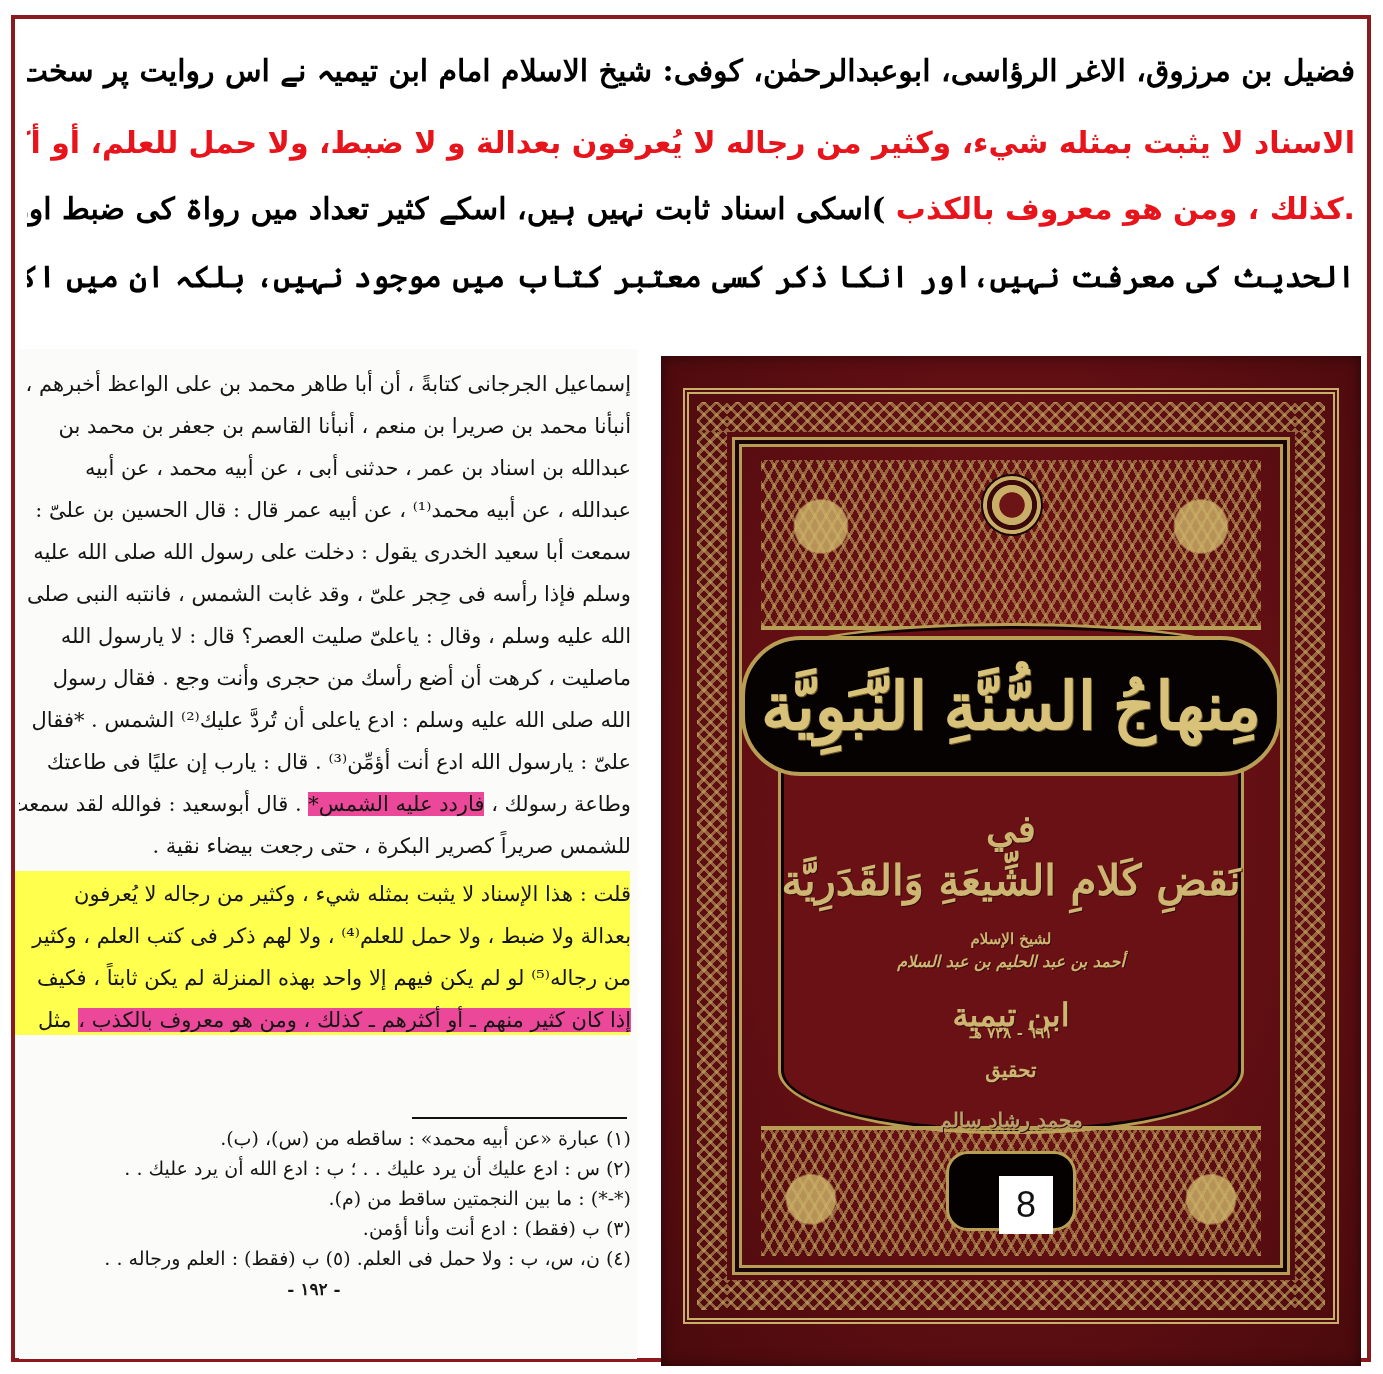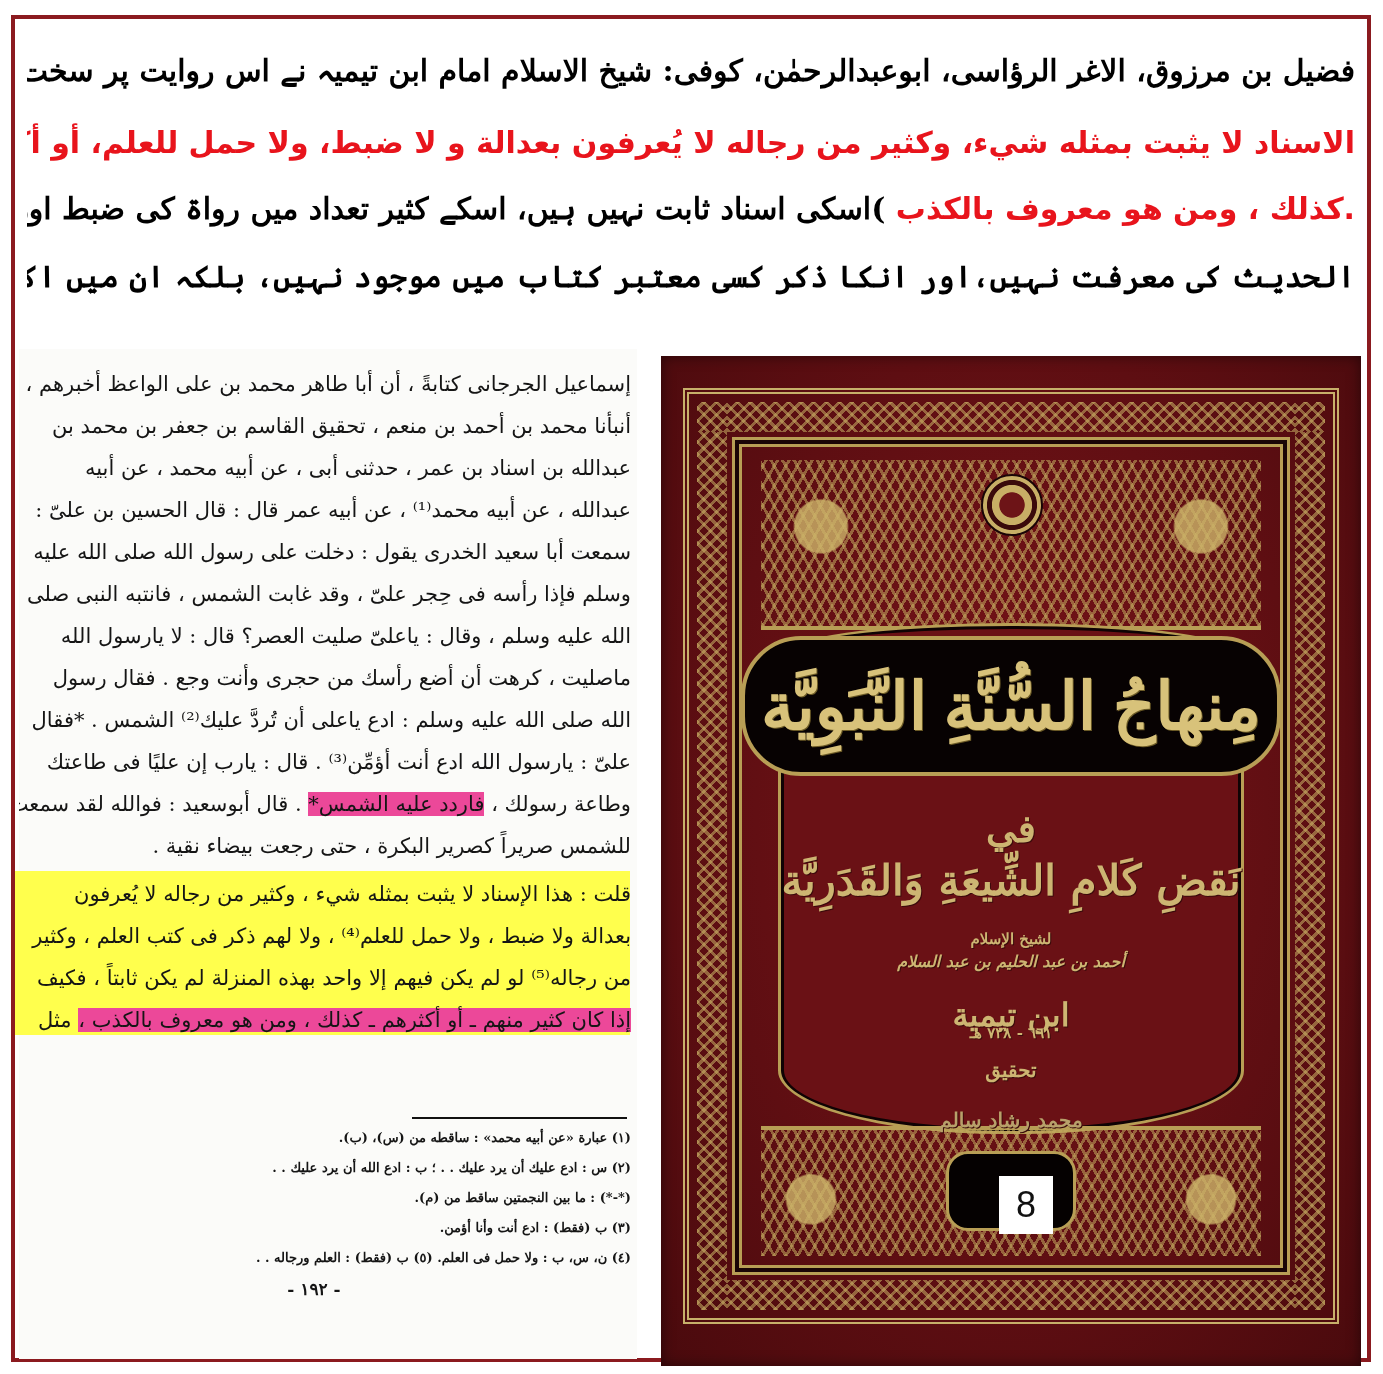--- a/index.html
+++ b/index.html
@@ -47,22 +47,22 @@
     }
     .hl { background: #ec4899; }
     .hl-block {
       position: absolute; left: -4px; width: 615px; background: #ffff4d;
     }
     .footsep {
       position: absolute; right: 10px; width: 215px; top: 768px; height: 2px; background: #111;
     }
     .fline {
       position: absolute; right: 6px; left: 0;
-      font-size: 13px; line-height: 22px; white-space: nowrap; direction: rtl;
-      font-weight: bold;
+      font-size: 19px; line-height: 22px; white-space: nowrap; direction: rtl;
+      font-weight: normal;
     }
     .pagenum {
       position: absolute; left: 250px; top: 930px; width: 90px; text-align: center;
       font-size: 17px; font-weight: bold; direction: ltr;
     }
 
     
     .cover {
       position: absolute; left: 646px; top: 337px; width: 700px; height: 1010px;
       background: #5f0f12;
@@ -168,21 +168,21 @@
     <div class="hline l2 red">الاسناد لا يثبت بمثله شيء، وكثير من رجاله لا يُعرفون بعدالة و لا ضبط، ولا حمل للعلم، أو أكثر هم</div>
     <div class="hline l3">
       <span class="red">.كذلك ، ومن هو معروف بالكذب</span>
       <span class="blk">)اسکی اسناد ثابت نہیں ہیں، اسکے کثیر تعداد میں رواۃ کی ضبط اور عدالت کو کوئی علم نہیں، انکو علم</span>
     </div>
     <div class="hline l4">الحدیث کی معرفت نہیں،اور انکا ذکر کسی معتبر کتاب میں موجود نہیں، بلکہ ان میں اکثر راوی جھوٹ بولنے کیلئے مشہور ہیں۔</div>
   </div>
 
   <div class="scan">
     <div class="sline" style="top:20px">إسماعيل الجرجانى كتابةً ، أن أبا طاهر محمد بن على الواعظ أخبرهم ،</div>
-    <div class="sline" style="top:62px">أنبأنا محمد بن أحمد بن منعم ، تحقيق القاسم بن جعفر بن محمد بن</div>
+    <div class="sline" style="top:62px">أنبأنا محمد بن صريرا بن منعم ، أنبأنا القاسم بن جعفر بن محمد بن</div>
     <div class="sline" style="top:104px">عبدالله بن اسناد بن عمر ، حدثنى أبى ، عن أبيه محمد ، عن أبيه</div>
     <div class="sline" style="top:146px">عبدالله ، عن أبيه محمد⁽¹⁾ ، عن أبيه عمر قال : قال الحسين بن علىّ :</div>
     <div class="sline" style="top:188px">سمعت أبا سعيد الخدرى يقول : دخلت على رسول الله صلى الله عليه</div>
     <div class="sline" style="top:230px">وسلم فإذا رأسه فى حِجر علىّ ، وقد غابت الشمس ، فانتبه النبى صلى</div>
     <div class="sline" style="top:272px">الله عليه وسلم ، وقال : ياعلىّ صليت العصر؟ قال : لا يارسول الله</div>
     <div class="sline" style="top:314px">ماصليت ، كرهت أن أضع رأسك من حجرى وأنت وجع . فقال رسول</div>
     <div class="sline" style="top:356px">الله صلى الله عليه وسلم : ادع ياعلى أن تُردَّ عليك⁽²⁾ الشمس . *فقال</div>
     <div class="sline" style="top:398px">علىّ : يارسول الله ادع أنت أؤمِّن⁽³⁾ . قال : يارب إن عليًا فى طاعتك</div>
     <div class="sline" style="top:440px">
       <span>وطاعة رسولك ،</span>

